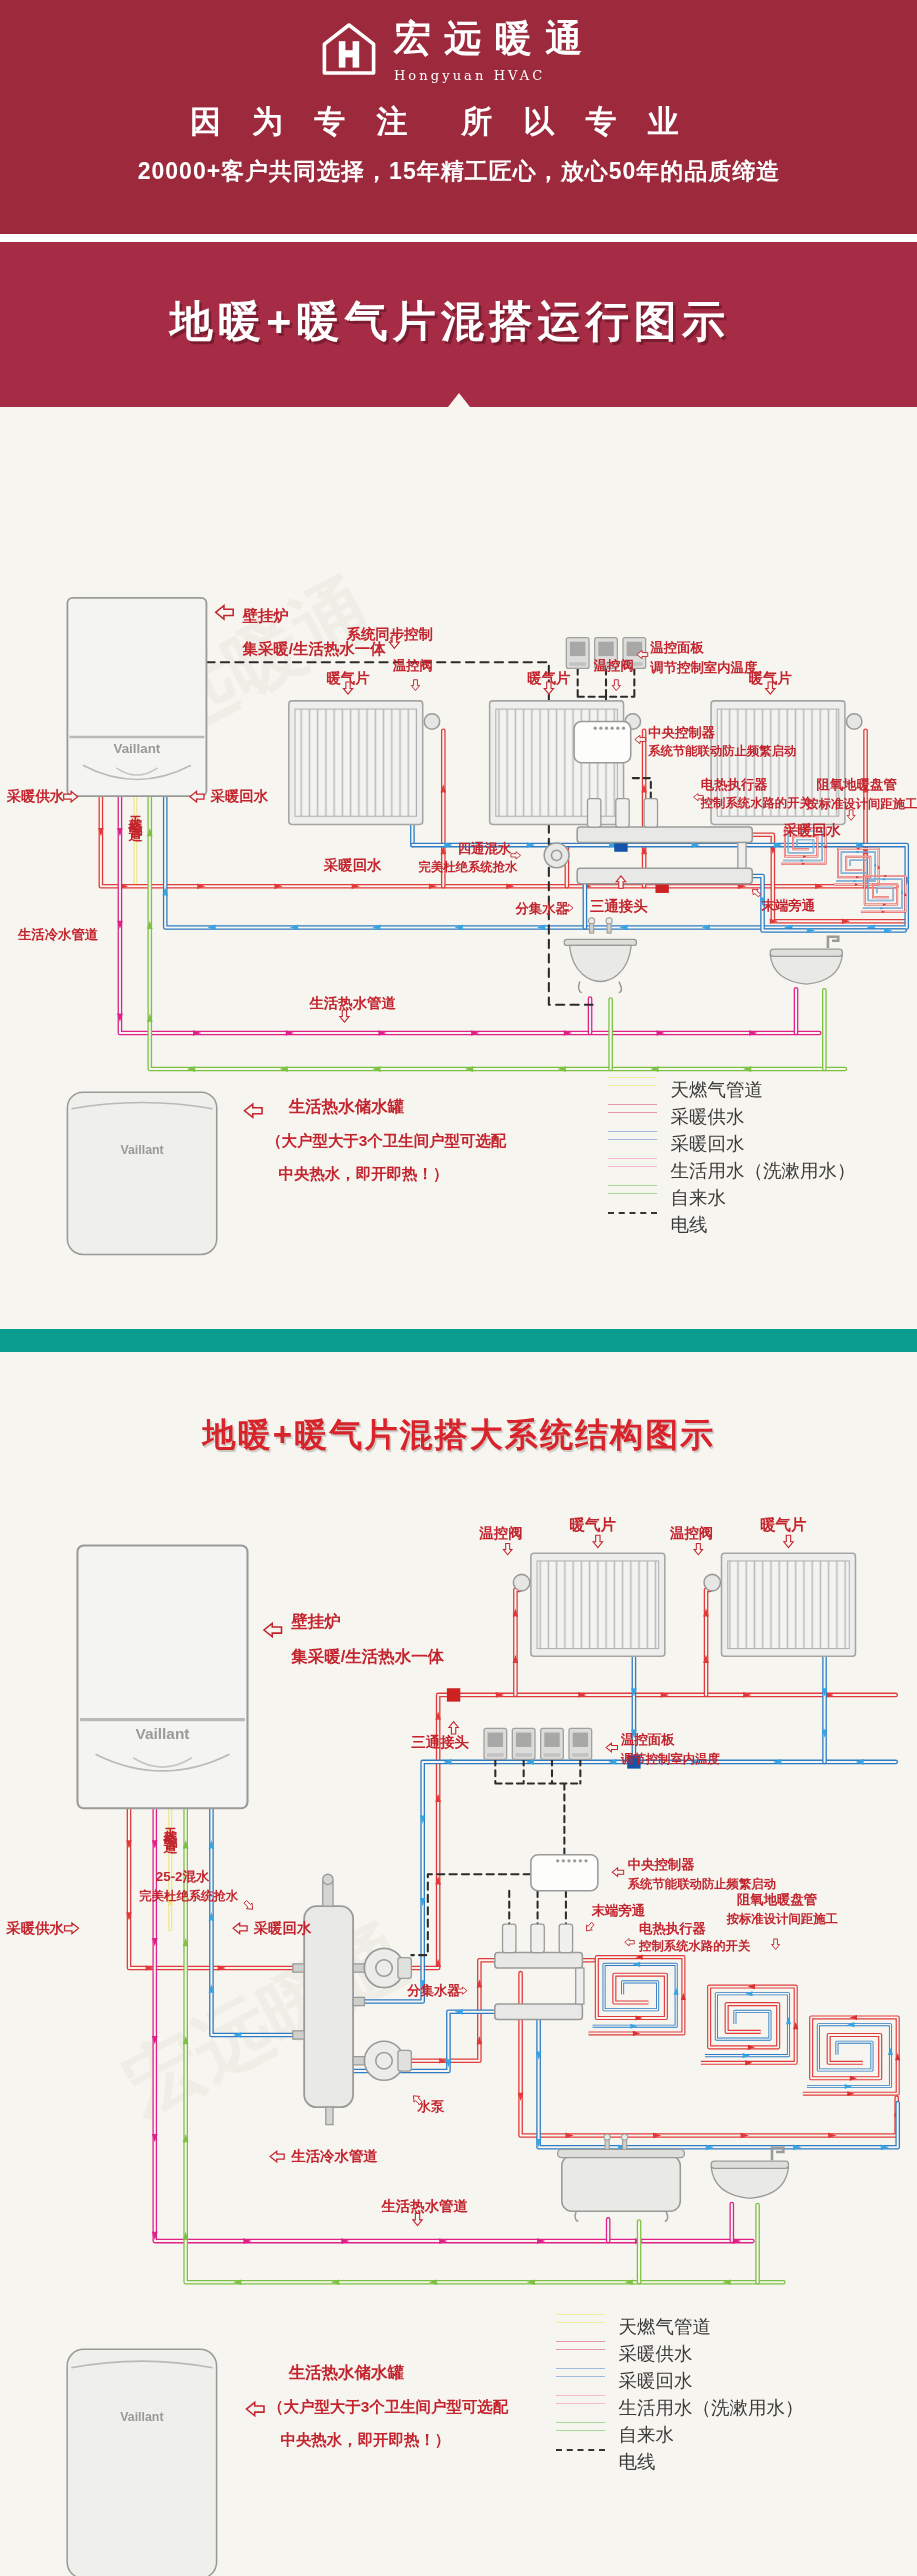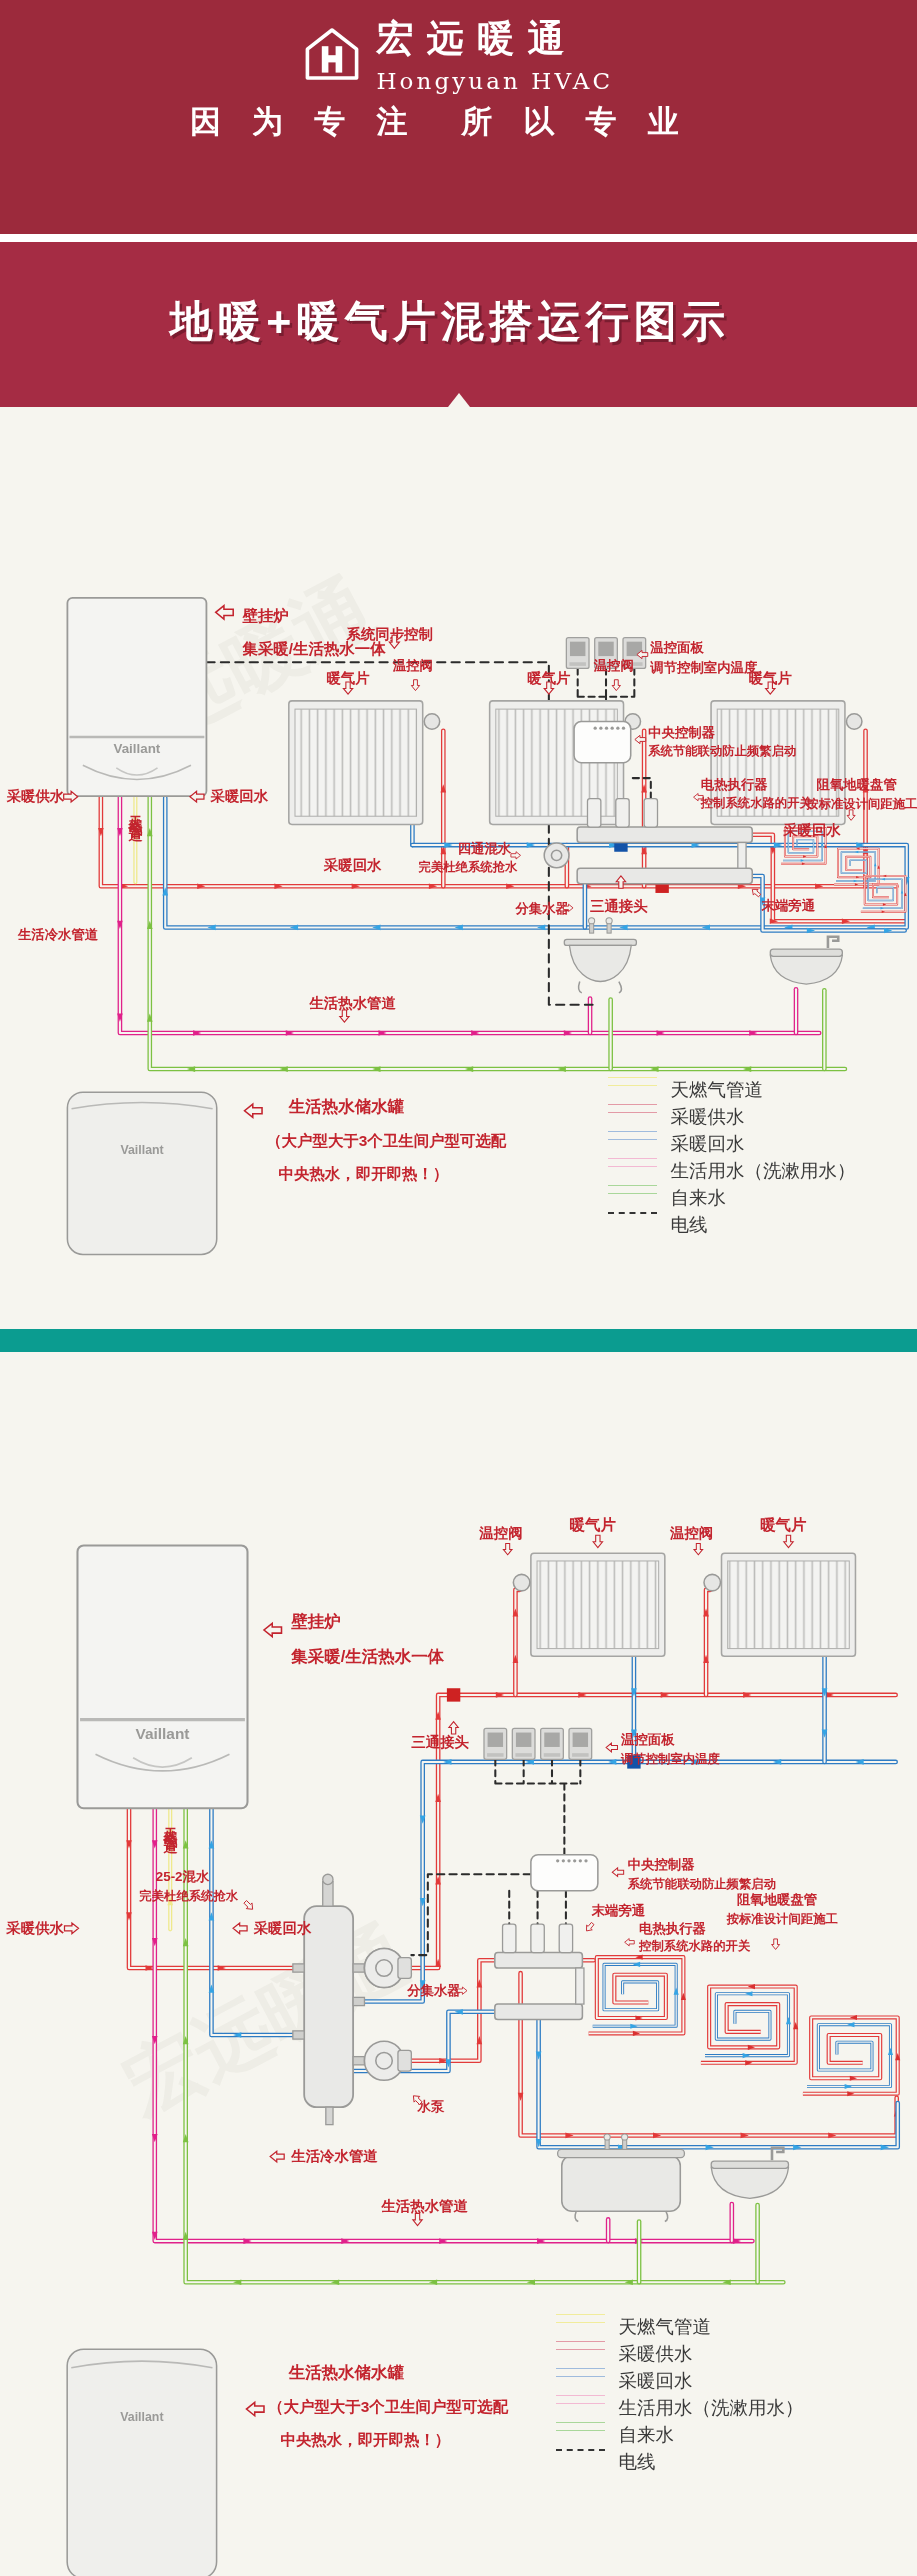--- a/index.html
+++ b/index.html
@@ -4,21 +4,21 @@
 <style>
   html,body{margin:0;padding:0;background:#666;}
   #page{position:relative;width:918px;height:3032px;background:#F6F5EF;
         font-family:"Liberation Sans",sans-serif;overflow:hidden;margin:0 auto;}
   .abs{position:absolute;}
 
   
   .header{left:0;top:0;width:918px;height:234px;background:#9C2A3C;}
   .logo-row{left:0;top:14.4px;width:918px;display:flex;justify-content:center;align-items:center;gap:17.5px;position:absolute;}
   .logo-text .cn{color:#fff;font-family:"DejaVu Serif","Liberation Serif",serif;font-size:37px;font-weight:bold;letter-spacing:13.4px;}
-  .logo-text .en{color:#fff;font-family:"DejaVu Serif","Liberation Serif",serif;font-size:23px;letter-spacing:3.1px;margin-top:4.1px;}
+  .logo-text .en{color:#fff;font-family:"DejaVu Serif","Liberation Serif",serif;font-size:13px;letter-spacing:3.1px;margin-top:4.1px;}
   .slogan{left:0;top:101px;width:880px;text-align:center;color:#fff;font-size:31px;font-weight:bold;letter-spacing:11.3px;position:absolute;}
   .hbanner{left:0;top:156px;width:918px;text-align:center;color:#fff;font-size:23px;font-weight:bold;letter-spacing:1px;position:absolute;}
   .wstrip{left:0;top:234px;width:918px;height:7.7px;background:#ffffff;}
 
   
   .band{left:0;top:242px;width:918px;height:165px;background:#A52C44;}
   .band-title{left:0;top:293px;width:900px;text-align:center;color:#fff;font-size:43px;font-weight:bold;letter-spacing:5.2px;position:absolute;
               text-shadow:2.6px 2.6px 0 rgba(70,12,24,.45);}
   .band-notch{left:50%;top:393px;transform:translateX(-50%);width:0;height:0;position:absolute;
               border-left:11.3px solid transparent;border-right:11.3px solid transparent;border-bottom:14.4px solid #F6F5EF;}
@@ -60,20 +60,21 @@
         <rect x="28" y="32" width="11" height="44" fill="#fff"></rect>
         <rect x="51" y="32" width="11" height="44" fill="#fff"></rect>
         <rect x="37" y="47" width="16" height="12" fill="#fff"></rect>
       </svg>
       <div class="logo-text">
         <div class="cn">宏远暖通</div>
         <div class="en">Hongyuan HVAC</div>
       </div>
     </div>
     <div class="slogan">因 为 专 注　所 以 专 业</div>
+    <div class="hbanner">20000+客户共同选择，15年精工匠心，放心50年的品质缔造</div>
   </div>
   <div class="abs wstrip"></div>
 
   <div class="abs band"></div>
   <div class="band-title">地暖+暖气片混搭运行图示</div>
   <div class="band-notch"></div>
   <div class="band-tri"></div>
 
   <div class="sec" id="sec1">
     <div class="wm" style="left:77px;top:216px;">宏远暖通</div>
@@ -381,20 +382,21 @@
           <div class="sw-dash" style="border-top-color: rgb(51, 51, 51);"></div>
           <span class="ltext">电线</span>
         </div>
       </div>
   </div>
 
   <div class="abs divider"></div>
 
   <div class="sec" id="sec2">
     <div class="wm" style="left:113px;top:618px;">宏远暖通</div>
+    <h2 class="sec-title" style="top:61px;margin:0;">地暖+暖气片混搭大系统结构图示</h2>
 
     <svg id="svg2" class="abs" style="left:0;top:142px;" width="918" height="1100" viewBox="0 0 1781 2135">
       <g id="pipes2">
           <path d="M250,610 V920 H588" stroke="#E23A3A" stroke-width="9" fill="none" stroke-linecap="round" stroke-linejoin="round"></path>
           <path d="M250,610 V920 H588" stroke="#F6F5EF" stroke-width="4" fill="none" stroke-linecap="round" stroke-linejoin="round"></path>
           <path d="M-8,-5.5 L8,0 L-8,5.5 Z" fill="#E23A3A" transform="translate(250.00001525878906,680) rotate(90)"></path>
           <path d="M-8,-5.5 L8,0 L-8,5.5 Z" fill="#E23A3A" transform="translate(250,820) rotate(90)"></path>
           <path d="M-8,-5.5 L8,0 L-8,5.5 Z" fill="#E23A3A" transform="translate(290,920) rotate(0)"></path>
           <path d="M-8,-5.5 L8,0 L-8,5.5 Z" fill="#E23A3A" transform="translate(430,920) rotate(0)"></path>
           <path d="M790,920 H850 V390 H1738" stroke="#E23A3A" stroke-width="9" fill="none" stroke-linecap="round" stroke-linejoin="round"></path>

